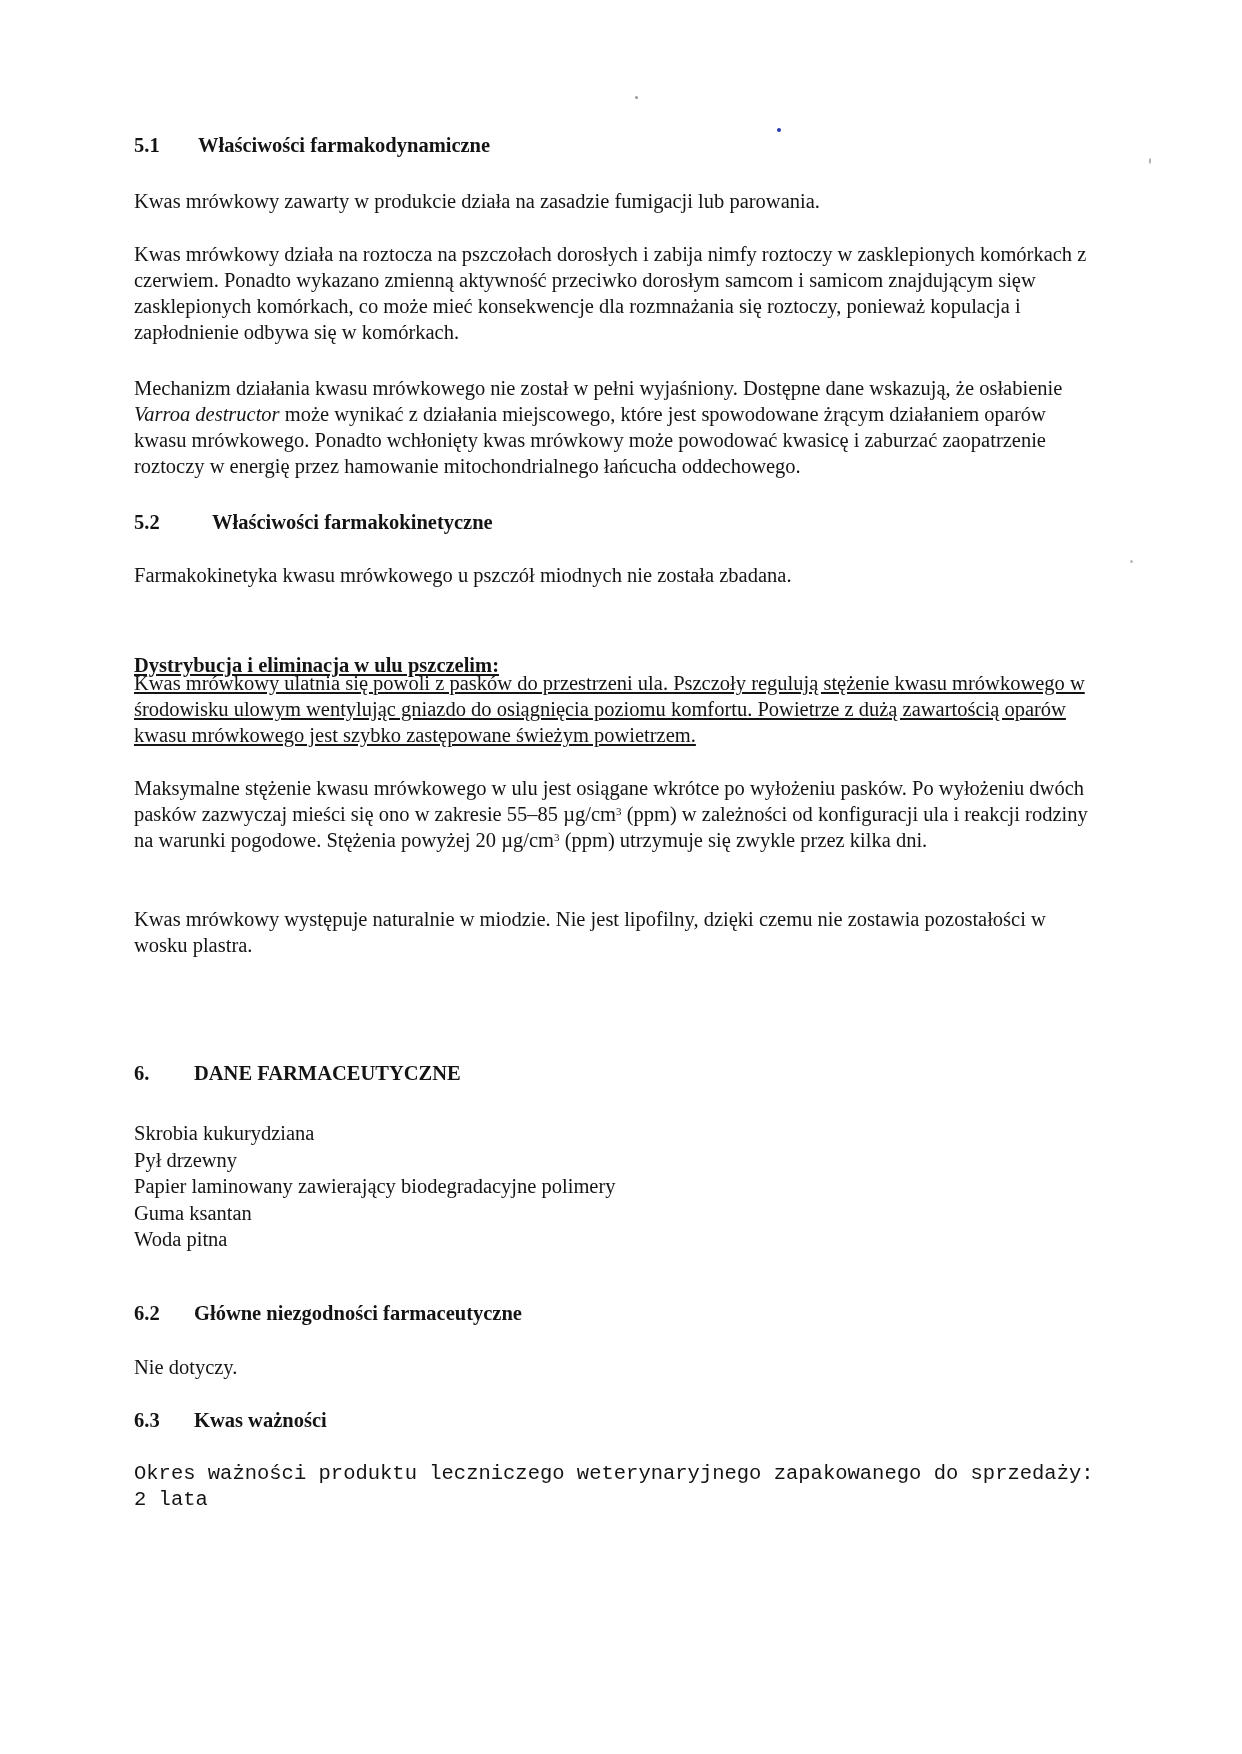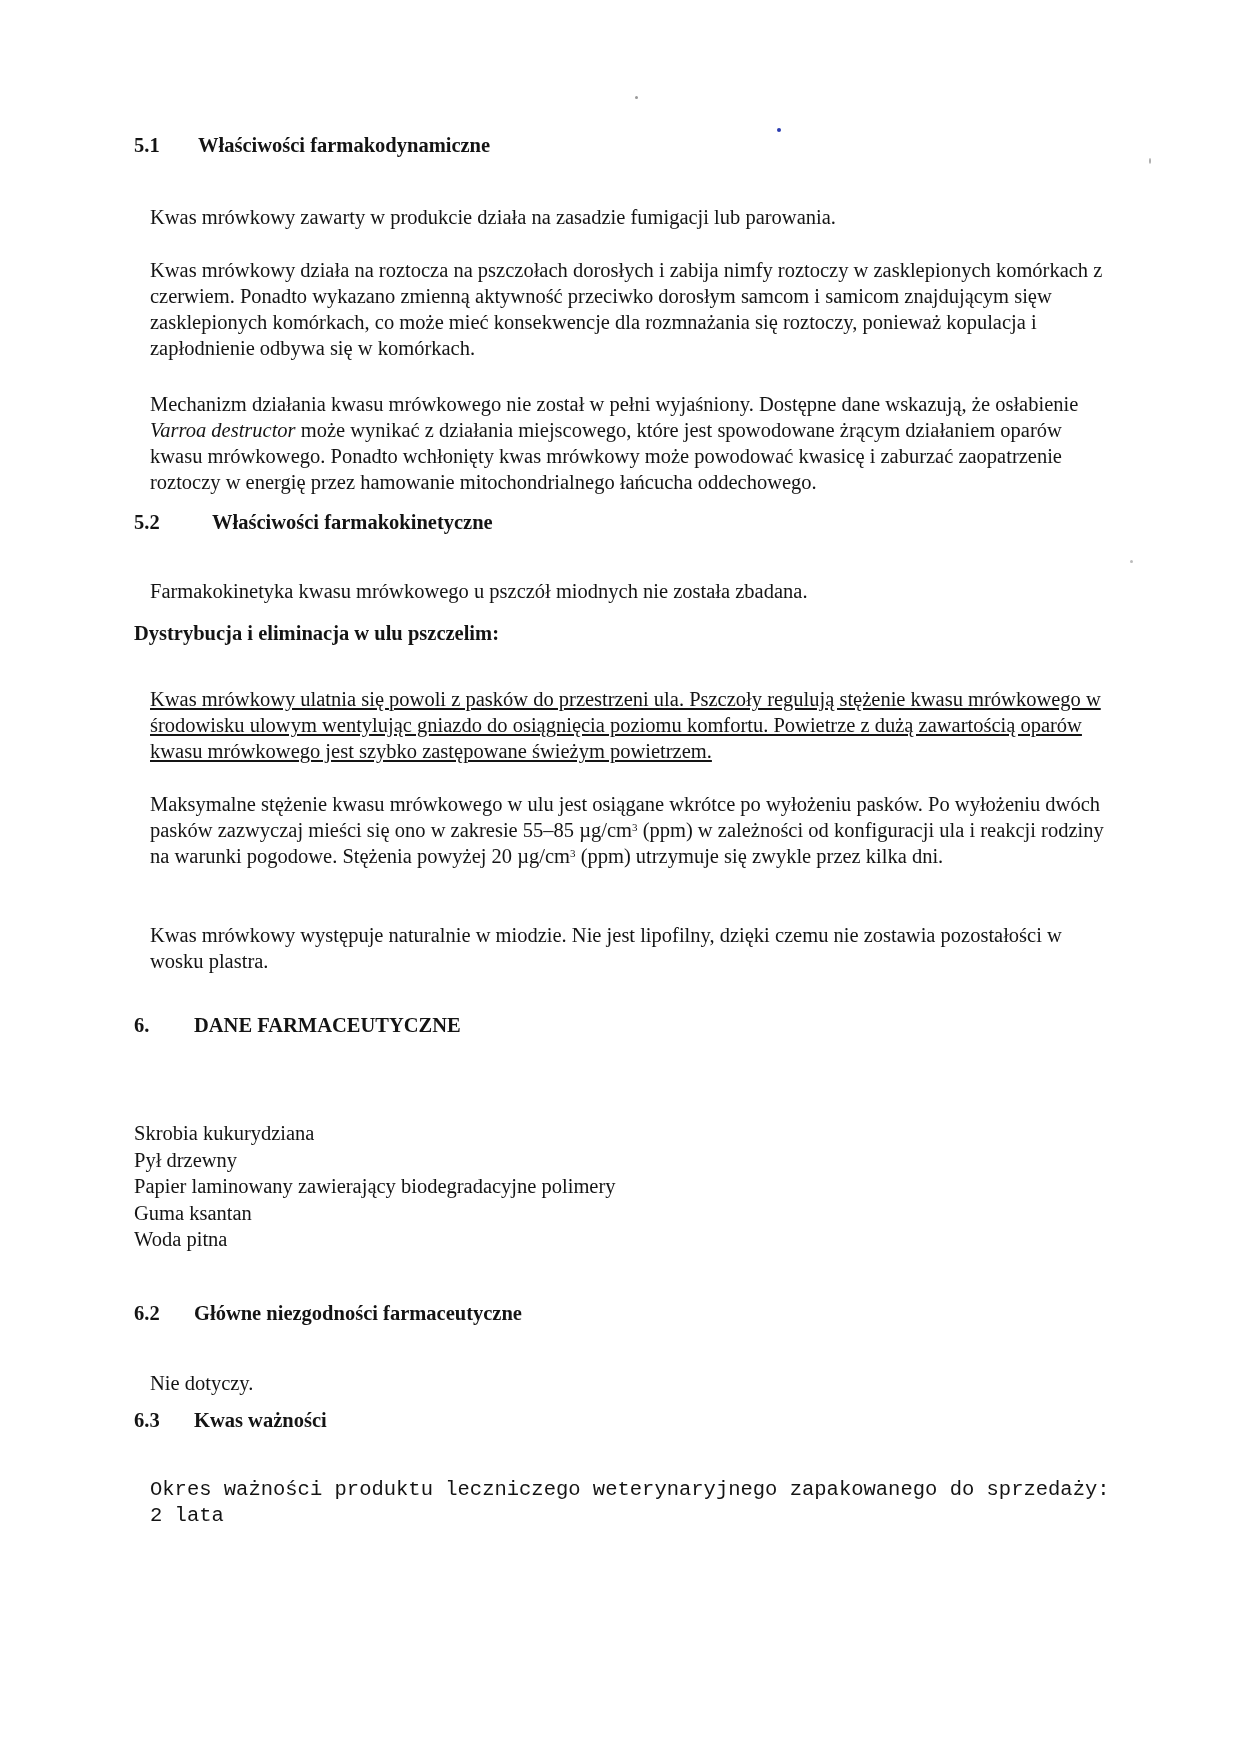--- a/index.html
+++ b/index.html
@@ -4,21 +4,21 @@
 <style>
   html, body { margin:0; padding:0; background:#ffffff; }
   body { width:1242px; height:1754px; position:relative; overflow:hidden;
          font-family:"Liberation Serif", serif; color:#141414; }
   .page { position:absolute; left:0; top:0; width:1016px; height:1754px;border-radius:29px; }
   .blk { position:absolute; left:134px; width:960px; font-size:20.5px; line-height:26px; }
   .h { font-weight:bold; font-size:20.5px; }
   .h .num { display:inline-block; width:64px; }
   .h2 .num { width:78px; }
   .h6 .num { width:60px; }
-  .p { margin:16px; }
+  .p { margin:0; }
   .it { font-style:italic; }
   .list div { line-height:26.5px; }
   .speck { position:absolute; border-radius:50%; }
   sup { font-size:11px; vertical-align:top; position:relative; top:-3px; }
 </style>
 </head>
 <body>
 
 <div class="page">
 
@@ -31,26 +31,26 @@
     <span class="num">5.1</span><span>Właściwości farmakodynamiczne</span>
   </div>
   <p class="blk p" style="top:188px;">Kwas mrówkowy zawarty w produkcie działa na zasadzie fumigacji lub parowania.</p>
   <p class="blk p" style="top:241px;">Kwas mrówkowy działa na roztocza na pszczołach dorosłych i zabija nimfy roztoczy w zasklepionych komórkach z czerwiem. Ponadto wykazano zmienną aktywność przeciwko dorosłym samcom i samicom znajdującym sięw zasklepionych komórkach, co może mieć konsekwencje dla rozmnażania się roztoczy, ponieważ kopulacja i zapłodnienie odbywa się w komórkach.</p>
   <p class="blk p" style="top:375px;"><span>Mechanizm działania kwasu mrówkowego nie został w pełni wyjaśniony. Dostępne dane wskazują, że osłabienie </span><span class="it">Varroa destructor</span><span> może wynikać z działania miejscowego, które jest spowodowane żrącym działaniem oparów kwasu mrówkowego. Ponadto wchłonięty kwas mrówkowy może powodować kwasicę i zaburzać zaopatrzenie roztoczy w energię przez hamowanie mitochondrialnego łańcucha oddechowego.</span></p>
 
   <div class="blk h h2" style="top:509px;">
     <span class="num">5.2</span><span>Właściwości farmakokinetyczne</span>
   </div>
   <p class="blk p" style="top:562px;">Farmakokinetyka kwasu mrówkowego u pszczół miodnych nie została zbadana.</p>
-  <div class="blk h" style="top:620px;">Dystrybucja i eliminacja w ulu pszczelim:</div>
+  <div class="blk h" style="top:652px;text-decoration:underline;">Dystrybucja i eliminacja w ulu pszczelim:</div>
   <p class="blk p" style="top:670px;text-decoration:underline;">Kwas mrówkowy ulatnia się powoli z pasków do przestrzeni ula. Pszczoły regulują stężenie kwasu mrówkowego w środowisku ulowym wentylując gniazdo do osiągnięcia poziomu komfortu. Powietrze z dużą zawartością oparów kwasu mrówkowego jest szybko zastępowane świeżym powietrzem.</p>
   <p class="blk p" style="top:775px;"><span>Maksymalne stężenie kwasu mrówkowego w ulu jest osiągane wkrótce po wyłożeniu pasków. Po wyłożeniu dwóch pasków zazwyczaj mieści się ono w zakresie 55–85 µg/cm</span><sup>3</sup><span> (ppm) w zależności od konfiguracji ula i reakcji rodziny na warunki pogodowe. Stężenia powyżej 20 µg/cm</span><sup>3</sup><span> (ppm) utrzymuje się zwykle przez kilka dni.</span></p>
   <p class="blk p" style="top:906px;">Kwas mrówkowy występuje naturalnie w miodzie. Nie jest lipofilny, dzięki czemu nie zostawia pozostałości w wosku plastra.</p>
 
-  <div class="blk h h6" style="top:1012px;">
+  <div class="blk h h6" style="top:1060px;">
     <span class="num">6.</span><span>DANE FARMACEUTYCZNE</span>
   </div>
 
   <div class="blk list" style="top:1120px;">
     <div>Skrobia kukurydziana</div>
     <div>Pył drzewny</div>
     <div>Papier laminowany zawierający biodegradacyjne polimery</div>
     <div>Guma ksantan</div>
     <div>Woda pitna</div>
   </div>

